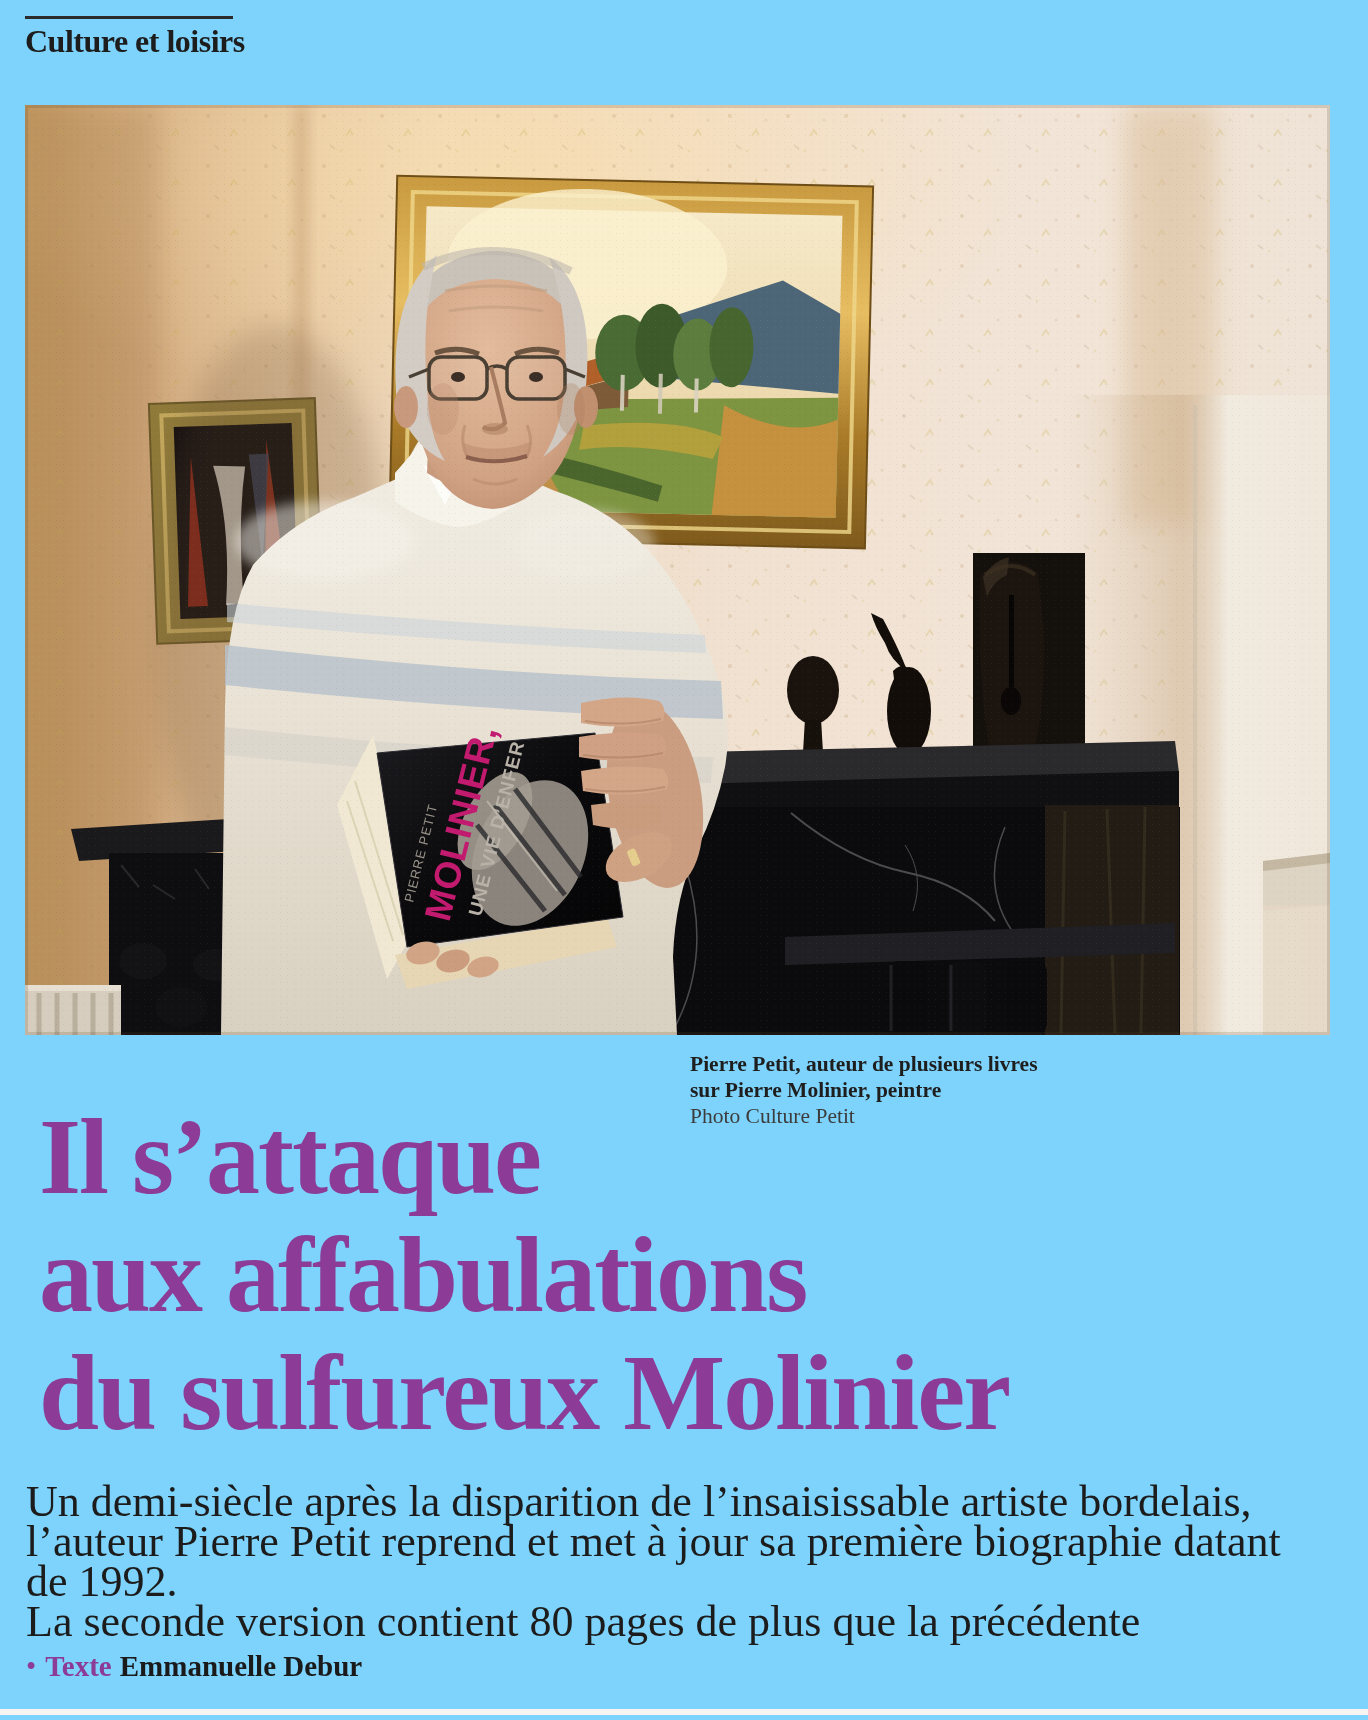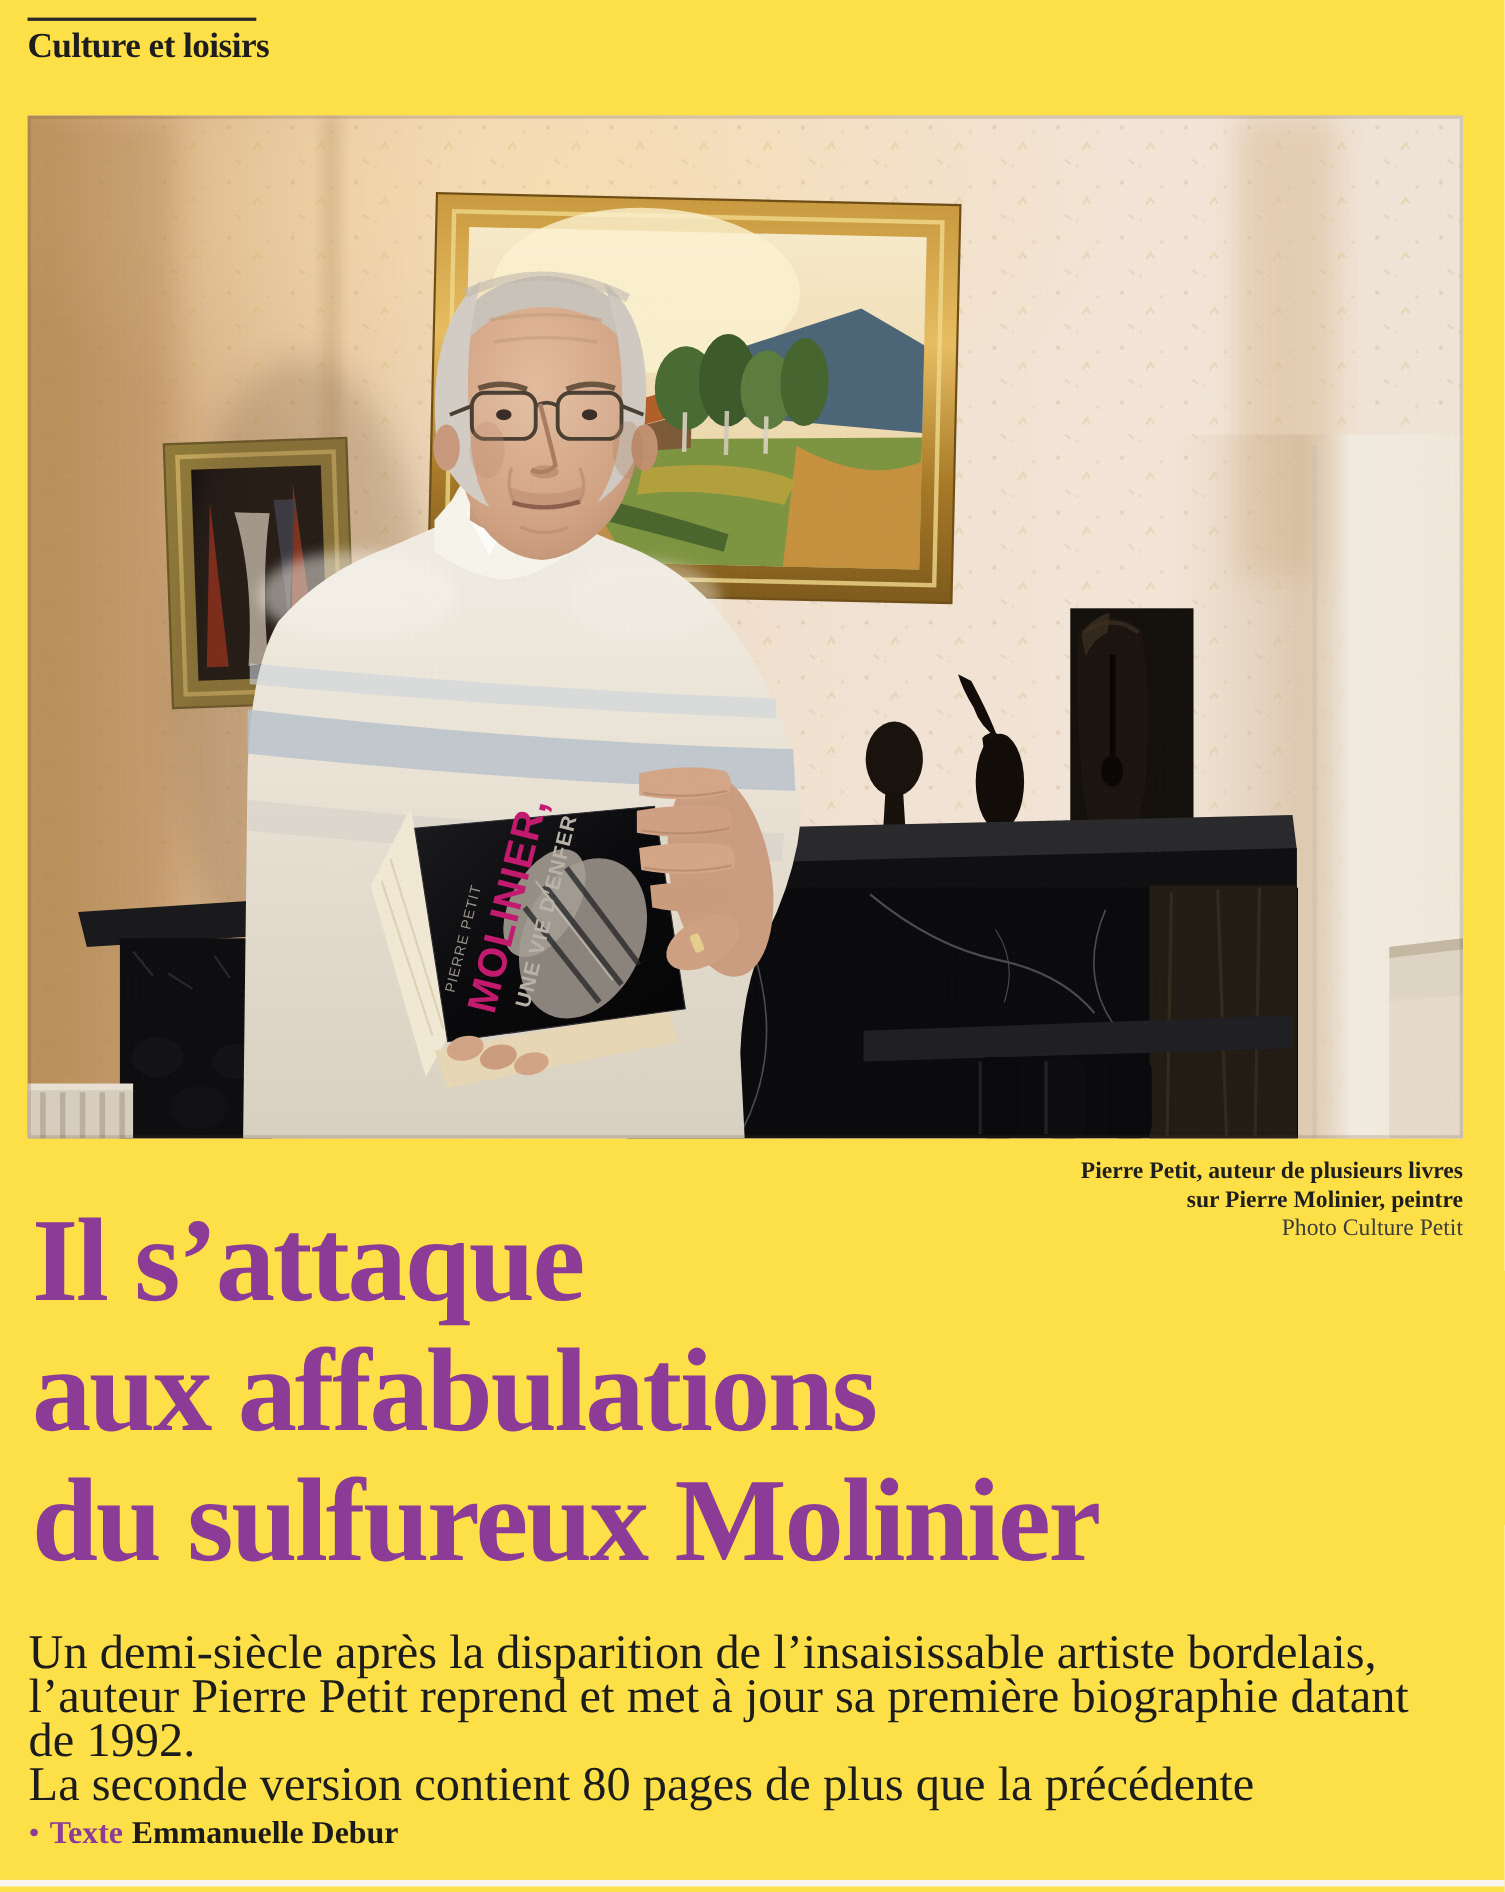--- a/index.html
+++ b/index.html
@@ -1,25 +1,25 @@
 <!DOCTYPE html>
 <html><head>
 <meta charset="utf-8">
 <style>
   html,body{margin:0;padding:0;background:#ffffff;}
   .page{
-    position:relative;width:1368px;height:1720px;background:#fde047;
+    position:relative;width:1368px;height:1720px;background:#7dd3fc;
     font-family:"Liberation Serif", serif;overflow:hidden;
   }
   .kicker-rule{position:absolute;left:25px;top:16px;width:208px;height:3px;background:#2b2b2b;}
   .kicker{position:absolute;left:25px;top:23px;font-size:32px;font-weight:700;color:#1d1d1d;letter-spacing:-0.5px;}
   .photo{position:absolute;left:25px;top:105px;width:1305px;height:930px;background:#e9d7c3;}
   .photo svg{display:block;width:100%;height:100%;}
   .caption{
-    position:absolute;right:38px;top:1051px;width:640px;text-align:right;
+    position:absolute;right:38px;top:1051px;width:640px;text-align:left;
     font-size:21.5px;line-height:26px;color:#1e1e1e;font-weight:700;
   }
   .caption .credit{font-weight:400;color:#3c3c3c;}
   .headline{
     position:absolute;left:27px;top:1086px;width:1320px;
     color:#8c3c96;font-weight:700;font-size:108px;line-height:118px;letter-spacing:-2px;
   }
   .deck{
     position:absolute;left:26px;top:1482px;width:1300px;
     font-size:44px;line-height:40px;color:#1c1c1c;font-weight:400;
@@ -309,21 +309,21 @@
     <rect x="0" y="0" width="1305" height="930" fill="none" stroke="#5e4426" stroke-opacity="0.18" stroke-width="6"></rect>
   </svg>
   </div>
 
   <div class="caption">
     <div>Pierre Petit, auteur de plusieurs livres</div>
     <div>sur Pierre Molinier, peintre</div>
     <div class="credit">Photo Culture Petit</div>
   </div>
 
-  <h1 class="headline" style="margin:2px;">
+  <h1 class="headline" style="margin:12px;">
     <div>Il s’attaque</div>
     <div>aux affabulations</div>
     <div>du sulfureux Molinier</div>
   </h1>
 
   <div class="deck">
     <div>Un demi-siècle après la disparition de l’insaisissable artiste bordelais,</div>
     <div>l’auteur Pierre Petit reprend et met à jour sa première biographie datant de 1992.</div>
     <div>La seconde version contient 80 pages de plus que la précédente</div>
   </div>

